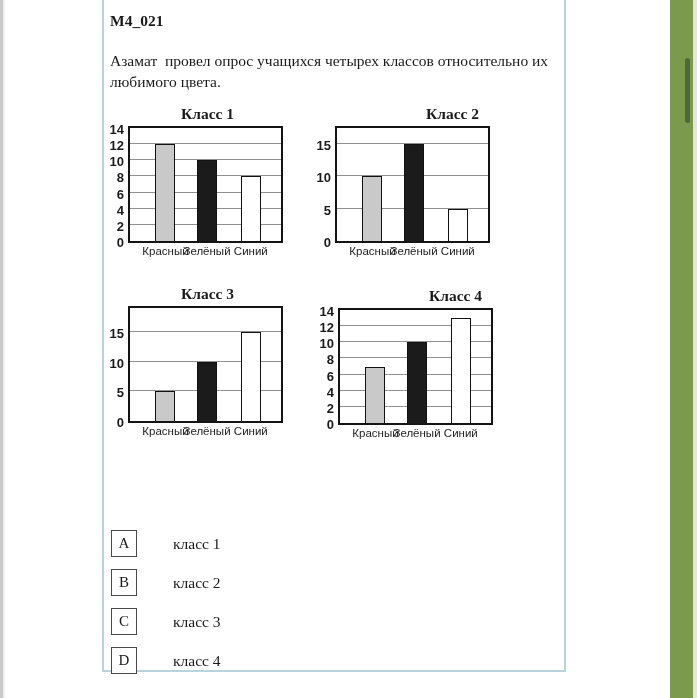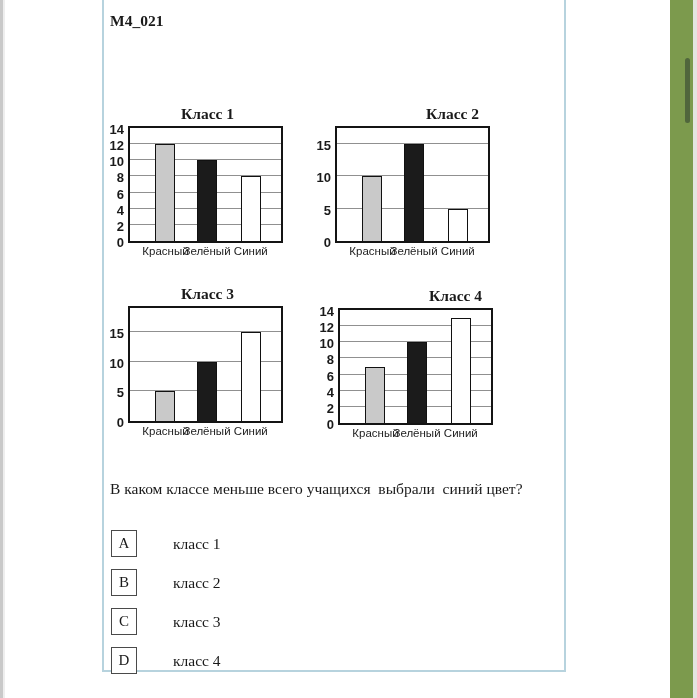--- a/index.html
+++ b/index.html
@@ -75,20 +75,21 @@
 </head>
 <body>
 
 <div class="stage">
 
   <div class="left-strip"></div>
 
   <div class="content-box">
 
     <div class="code">M4_021</div>
+    <div class="intro">Азамат  провел опрос учащихся четырех классов относительно их любимого цвета.</div>
 
     <div class="chart c1">
       <div class="chart-title">Класс 1</div>
       <div class="chart-row">
         <div class="yaxis">
             <div class="ytick" style="bottom: -6px;">0</div>
             <div class="ytick" style="bottom: 10.1429px;">2</div>
             <div class="ytick" style="bottom: 26.2857px;">4</div>
             <div class="ytick" style="bottom: 42.4286px;">6</div>
             <div class="ytick" style="bottom: 58.5714px;">8</div>
@@ -190,21 +191,20 @@
             <div class="bar" style="left: calc(80% - 10px); height: 104.929px; background: rgb(255, 255, 255);"></div>
           </div>
       </div>
       <div class="xlabels">
           <span class="xlabel" style="left: 23.5%;">Красный</span>
           <span class="xlabel" style="left: 51%;">Зелёный</span>
           <span class="xlabel" style="left: 80%;">Синий</span>
         </div>
     </div>
 
-    <div class="question">В каком классе меньше всего учащихся  выбрали  синий цвет?</div>
 
     <div class="options">
       <div class="option">
         <span class="letter-box">
             <span>A</span>
           </span>
         <span class="option-label">класс 1</span>
       </div>
       <div class="option">
         <span class="letter-box">

